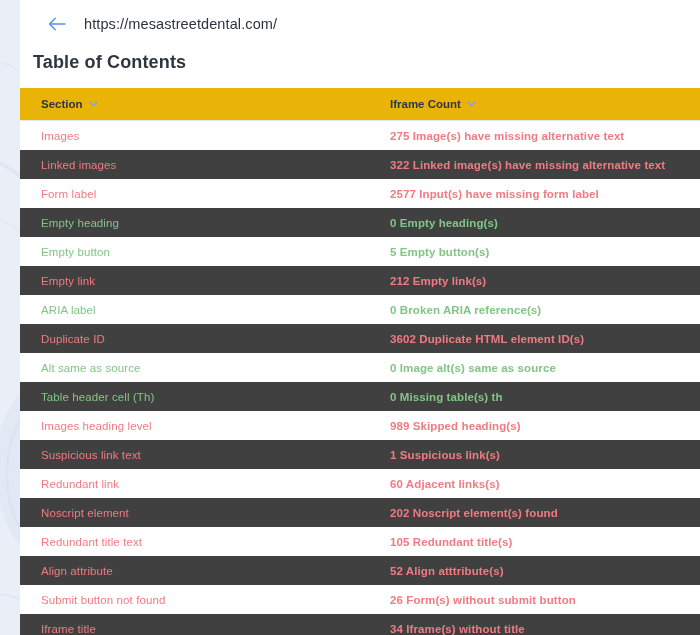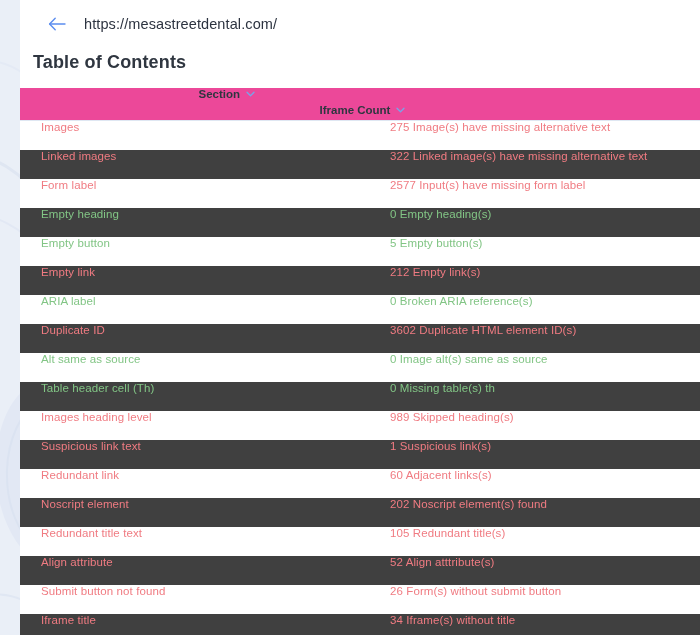--- a/index.html
+++ b/index.html
@@ -89,22 +89,21 @@
     position: absolute;
     left: 0;
     top: 88px;
     width: 680px;
   }
   .thead {
     display: flex;
     height: 32px;
     align-items: center;
     border-bottom: 1px solid #dfe7f2;
-    background: #ec4899;
-    flex-direction: column;
+    background: #eab308;
   }
   .th {
     display: flex;
     align-items: center;
     font-size: 11.5px;
     font-weight: bold;
     color: #2f3640;
     cursor: pointer;
     user-select: none;
   }
@@ -114,31 +113,32 @@
     display: inline-flex;
     margin-left: 6px;
     color: #7aa3e8;
   }
   .chev svg { display: block; }
 
   .tbody { display: block; }
   .trow {
     display: flex;
     height: 29px;
+    align-items: center;
     background: #ffffff;
   }
   .trow.alt { background: #404040; }
   .td {
     font-size: 11.5px;
     letter-spacing: 0.1px;
     white-space: nowrap;
     overflow: hidden;
   }
   .td.col-section { width: 365px; padding-left: 21px; box-sizing: border-box; }
-  .td.col-count   { flex: 1; padding-left: 5px; box-sizing: border-box; }
+  .td.col-count   { flex: 1; padding-left: 5px; box-sizing: border-box; font-weight: bold; }
 
   .sev-error { color: #f07b82; }
   .sev-ok    { color: #82c585; }
 </style>
 </head>
 <body>
 
 <div id="page">
 
   <div id="backdrop">

